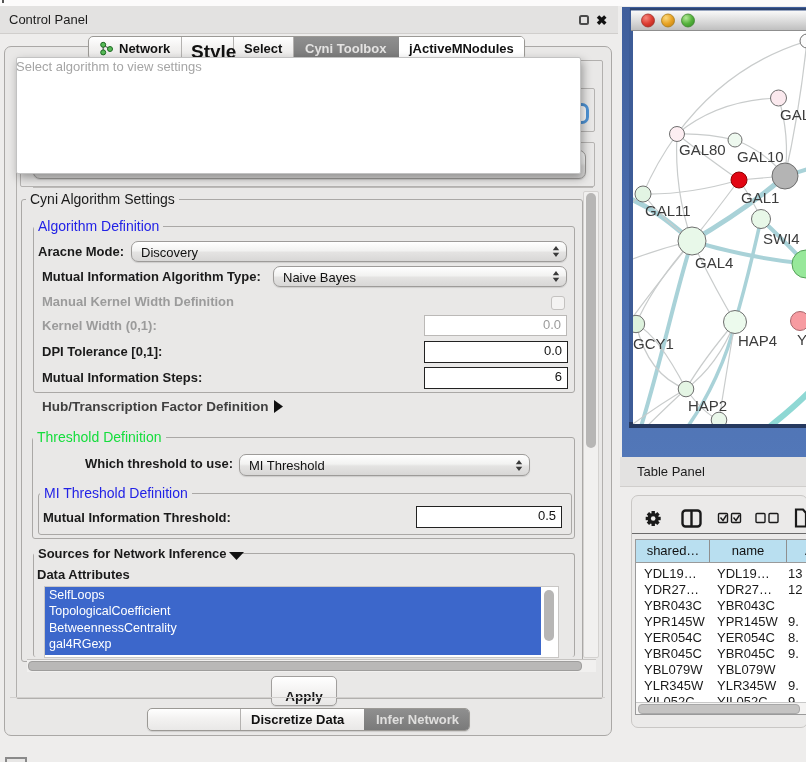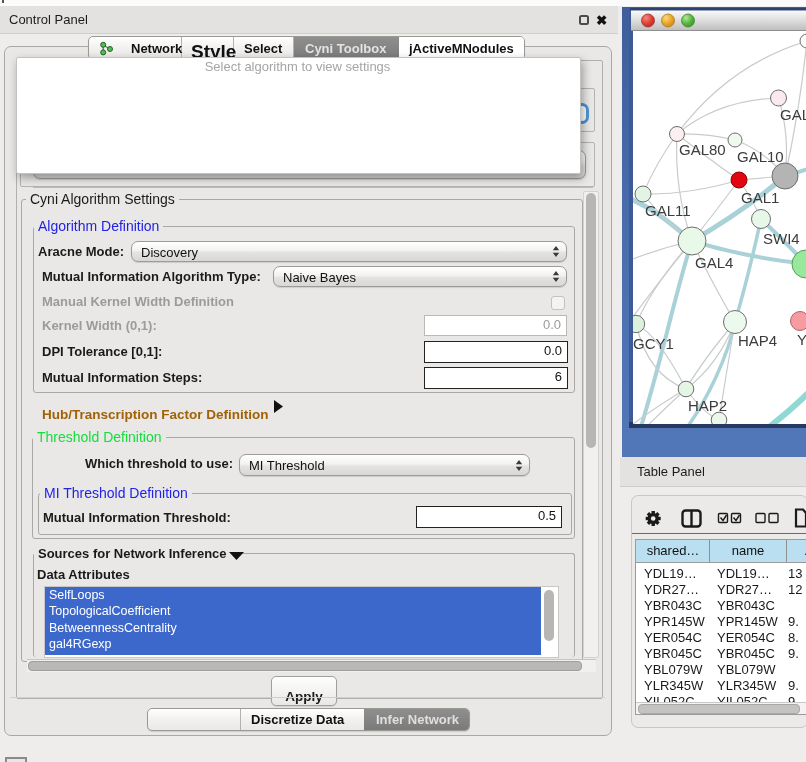--- a/index.html
+++ b/index.html
@@ -38,21 +38,21 @@
     <div class="abs" style="left:144px;top:0;width:1px;height:22px;background:#b4b2b0;"></div>
     <div class="abs" style="left:204px;top:0;width:1px;height:22px;background:#b4b2b0;"></div>
     <div class="abs" style="left:205px;top:0;width:105px;height:22px;background:linear-gradient(#8f8f8f,#7a7a7a);"></div>
     <div class="abs" style="left:310px;top:0;width:125px;height:22px;background:#fff;"></div>
     <svg class="abs" style="left:10px;top:4px;" width="15" height="15">
       <path d="M4.2 4.2 L11 7.8 M4.2 4.2 L4.2 11.2" stroke="#666" stroke-width="1.3" fill="none"></path>
       <circle cx="4.2" cy="3.8" r="2.5" fill="#57bb57" stroke="#1e6823" stroke-width="1"></circle>
       <circle cx="11" cy="8" r="2.5" fill="#57bb57" stroke="#1e6823" stroke-width="1"></circle>
       <circle cx="4.2" cy="11.4" r="2.5" fill="#57bb57" stroke="#1e6823" stroke-width="1"></circle>
     </svg>
-    <div class="abs" style="left:30px;top:4px;font-size:13px;font-weight:600;color:#111;margin-left:12px;">Network</div>
+    <div class="abs" style="left:30px;top:4px;font-size:13px;font-weight:600;color:#111;">Network</div>
     <div class="abs" style="left:102px;top:4px;font-size:19px;font-weight:600;color:#111;">Style</div>
     <div class="abs" style="left:155px;top:4px;font-size:13px;font-weight:600;color:#111;">Select</div>
     <div class="abs" style="left:216px;top:4px;font-size:13px;font-weight:600;color:#e4e3e2;">Cyni Toolbox</div>
     <div class="abs" style="left:320px;top:4px;font-size:13px;font-weight:600;color:#111;">jActiveMNodules</div>
   </div>
 
   <div class="abs" style="left:16px;top:60px;width:585px;height:637px;border:1px solid #b2b0ae;border-radius:2px;"></div>
 
   <div class="abs" style="left:20px;top:88px;width:573px;height:42px;border:1px solid #b5b3b1;border-radius:2px;"></div>
   <div class="abs" style="left:300px;top:103px;width:283px;height:15px;border:3px solid #4f94d6;border-radius:7px;background:#fff;"></div>
@@ -90,21 +90,21 @@
 
   <div class="lbl dis" style="left:42px;top:318px;">Kernel Width (0,1):</div>
   <div class="field dis" style="left:424px;top:315px;width:136px;height:17px;border:1px solid #bbb9b7;padding:1px 5px 1px 0;color:#9b9b9b;">0.0</div>
 
   <div class="lbl" style="left:42px;top:344px;">DPI Tolerance [0,1]:</div>
   <div class="field" style="left:424px;top:341px;width:137px;height:18px;border:1px solid #222;padding:1px 5px 1px 0;">0.0</div>
 
   <div class="lbl" style="left:42px;top:370px;">Mutual Information Steps:</div>
   <div class="field" style="left:424px;top:367px;width:137px;height:18px;border:1px solid #222;padding:1px 5px 1px 0;">6</div>
 
-  <div class="abs" style="left:42px;top:399px;font-size:13.5px;font-weight:bold;color:#a16207;white-space:nowrap;margin-top:8px;">Hub/Transcription Factor Definition</div>
+  <div class="abs" style="left:42px;top:399px;font-size:13.5px;font-weight:bold;color:#404040;white-space:nowrap;">Hub/Transcription Factor Definition</div>
   <svg class="abs" style="left:273px;top:399px;" width="11" height="15">
       <path d="M1 1 L10 7.5 L1 14 Z" fill="#111"></path>
     </svg>
 
   <div class="gbox" style="left:32px;top:437px;width:541px;height:100px;"></div>
   <div class="gtitle" style="left:33px;top:430px;color:#14dd3c;">Threshold Definition</div>
 
   <div class="lbl" style="left:85px;top:456px;">Which threshold to use:</div>
   <div class="combo" style="left:239px;top:454px;width:289px;height:20px;">
       <span class="ct">MI Threshold</span>
@@ -145,21 +145,21 @@
        background:linear-gradient(#ffffff,#f3f2f1 45%,#e9e8e7);box-shadow:0 1px 1px rgba(0,0,0,0.12);overflow:hidden;">
     <div class="abs" style="left:92px;top:0;width:1px;height:21px;background:#b4b2b0;"></div>
     <div class="abs" style="left:216px;top:0;width:105px;height:21px;background:linear-gradient(#8f8f8f,#7a7a7a);"></div>
     <div class="abs" style="left:10px;top:19px;font-size:13px;font-weight:600;color:#111;padding-left:14px;">Impute Data</div>
     <div class="abs" style="left:103px;top:3px;font-size:13px;font-weight:600;color:#111;">Discretize Data</div>
     <div class="abs" style="left:228px;top:3px;font-size:13px;font-weight:600;color:#e0dfde;">Infer Network</div>
   </div>
 
   <div class="abs" style="left:16px;top:57px;width:563px;height:115px;background:#fff;border:1px solid #c2c2c2;border-radius:2px;
         box-shadow:2px 4px 10px rgba(0,0,0,0.35);"></div>
-  <div class="abs" style="left:16px;top:59px;width:563px;text-align:center;font-size:13px;color:#a5a5a5;">Select algorithm to view settings</div>
+  <div class="abs" style="left:16px;top:59px;width:563px;text-align:left;font-size:13px;color:#a5a5a5;">Select algorithm to view settings</div>
 
   <svg class="abs" style="left:618px;top:5px;" width="188" height="452" font-family="Liberation Sans, sans-serif">
     <defs>
       <linearGradient id="deskblue" x1="0" y1="0" x2="0" y2="1">
         <stop offset="0" stop-color="#3f5e9b"></stop>
           <stop offset="0.5" stop-color="#4a6dae"></stop>
           <stop offset="1" stop-color="#5277b8"></stop>
       </linearGradient>
       <linearGradient id="tbar" x1="0" y1="0" x2="0" y2="1">
         <stop offset="0" stop-color="#fafafa"></stop>

